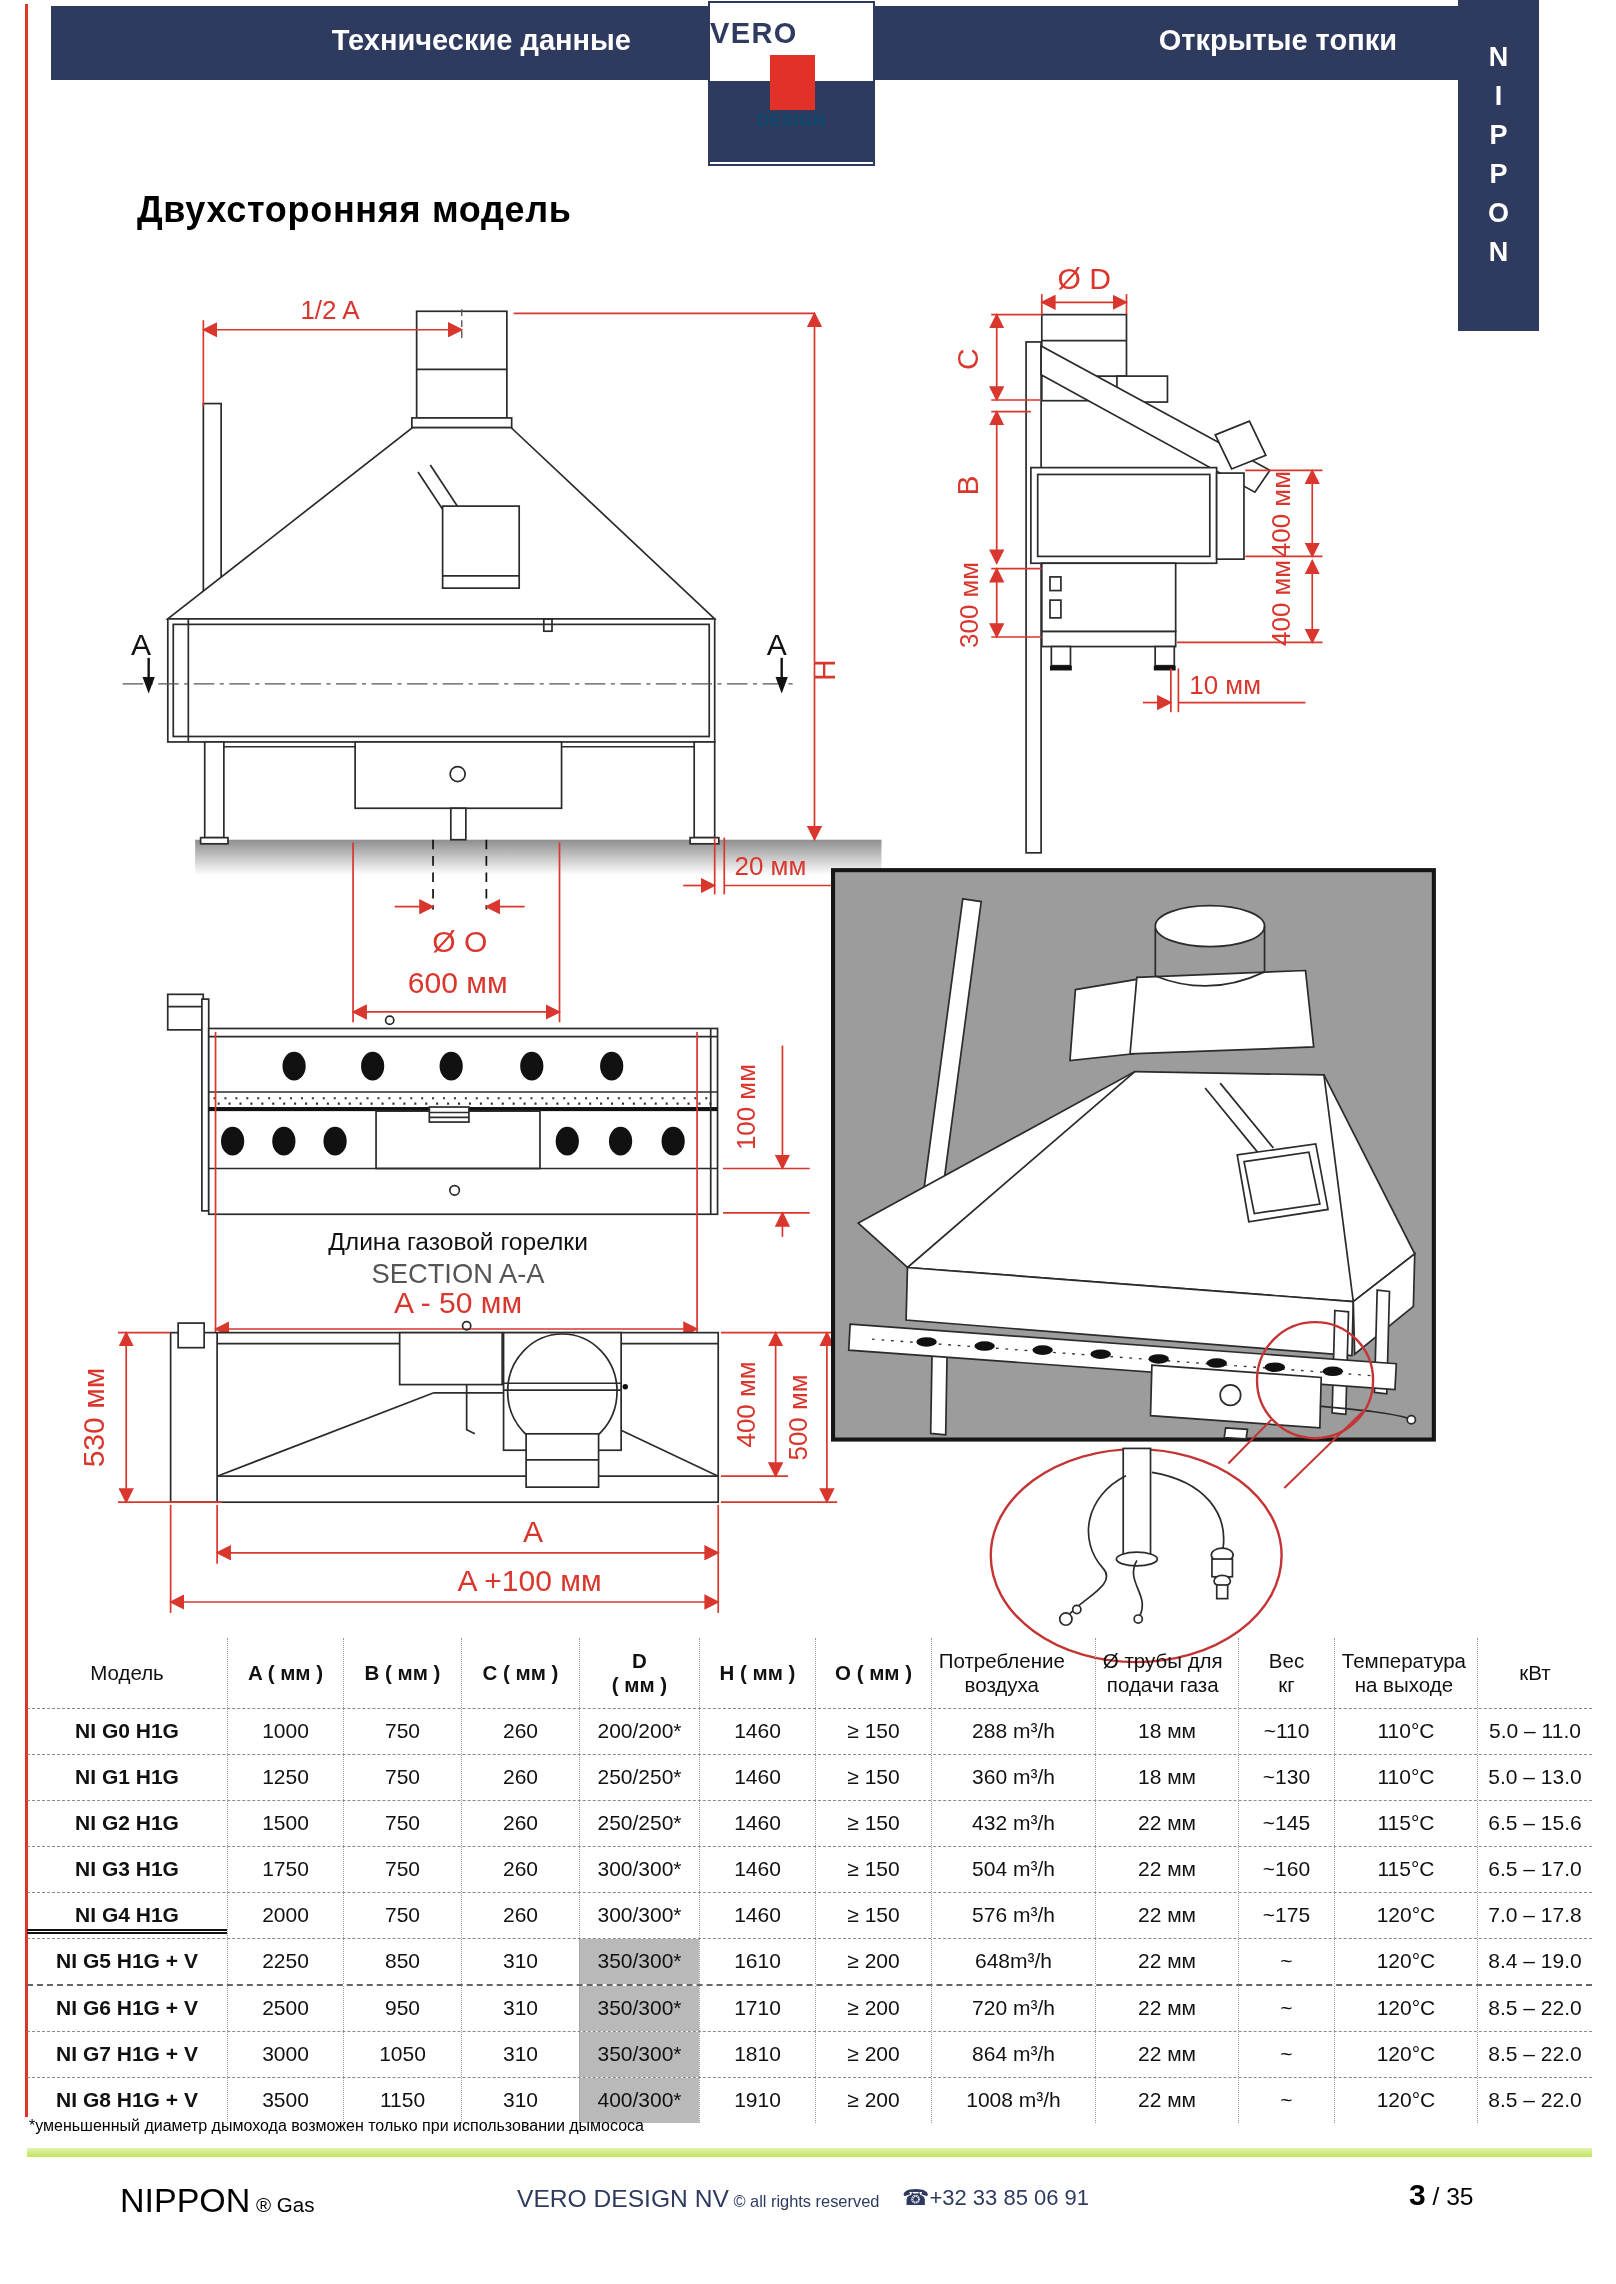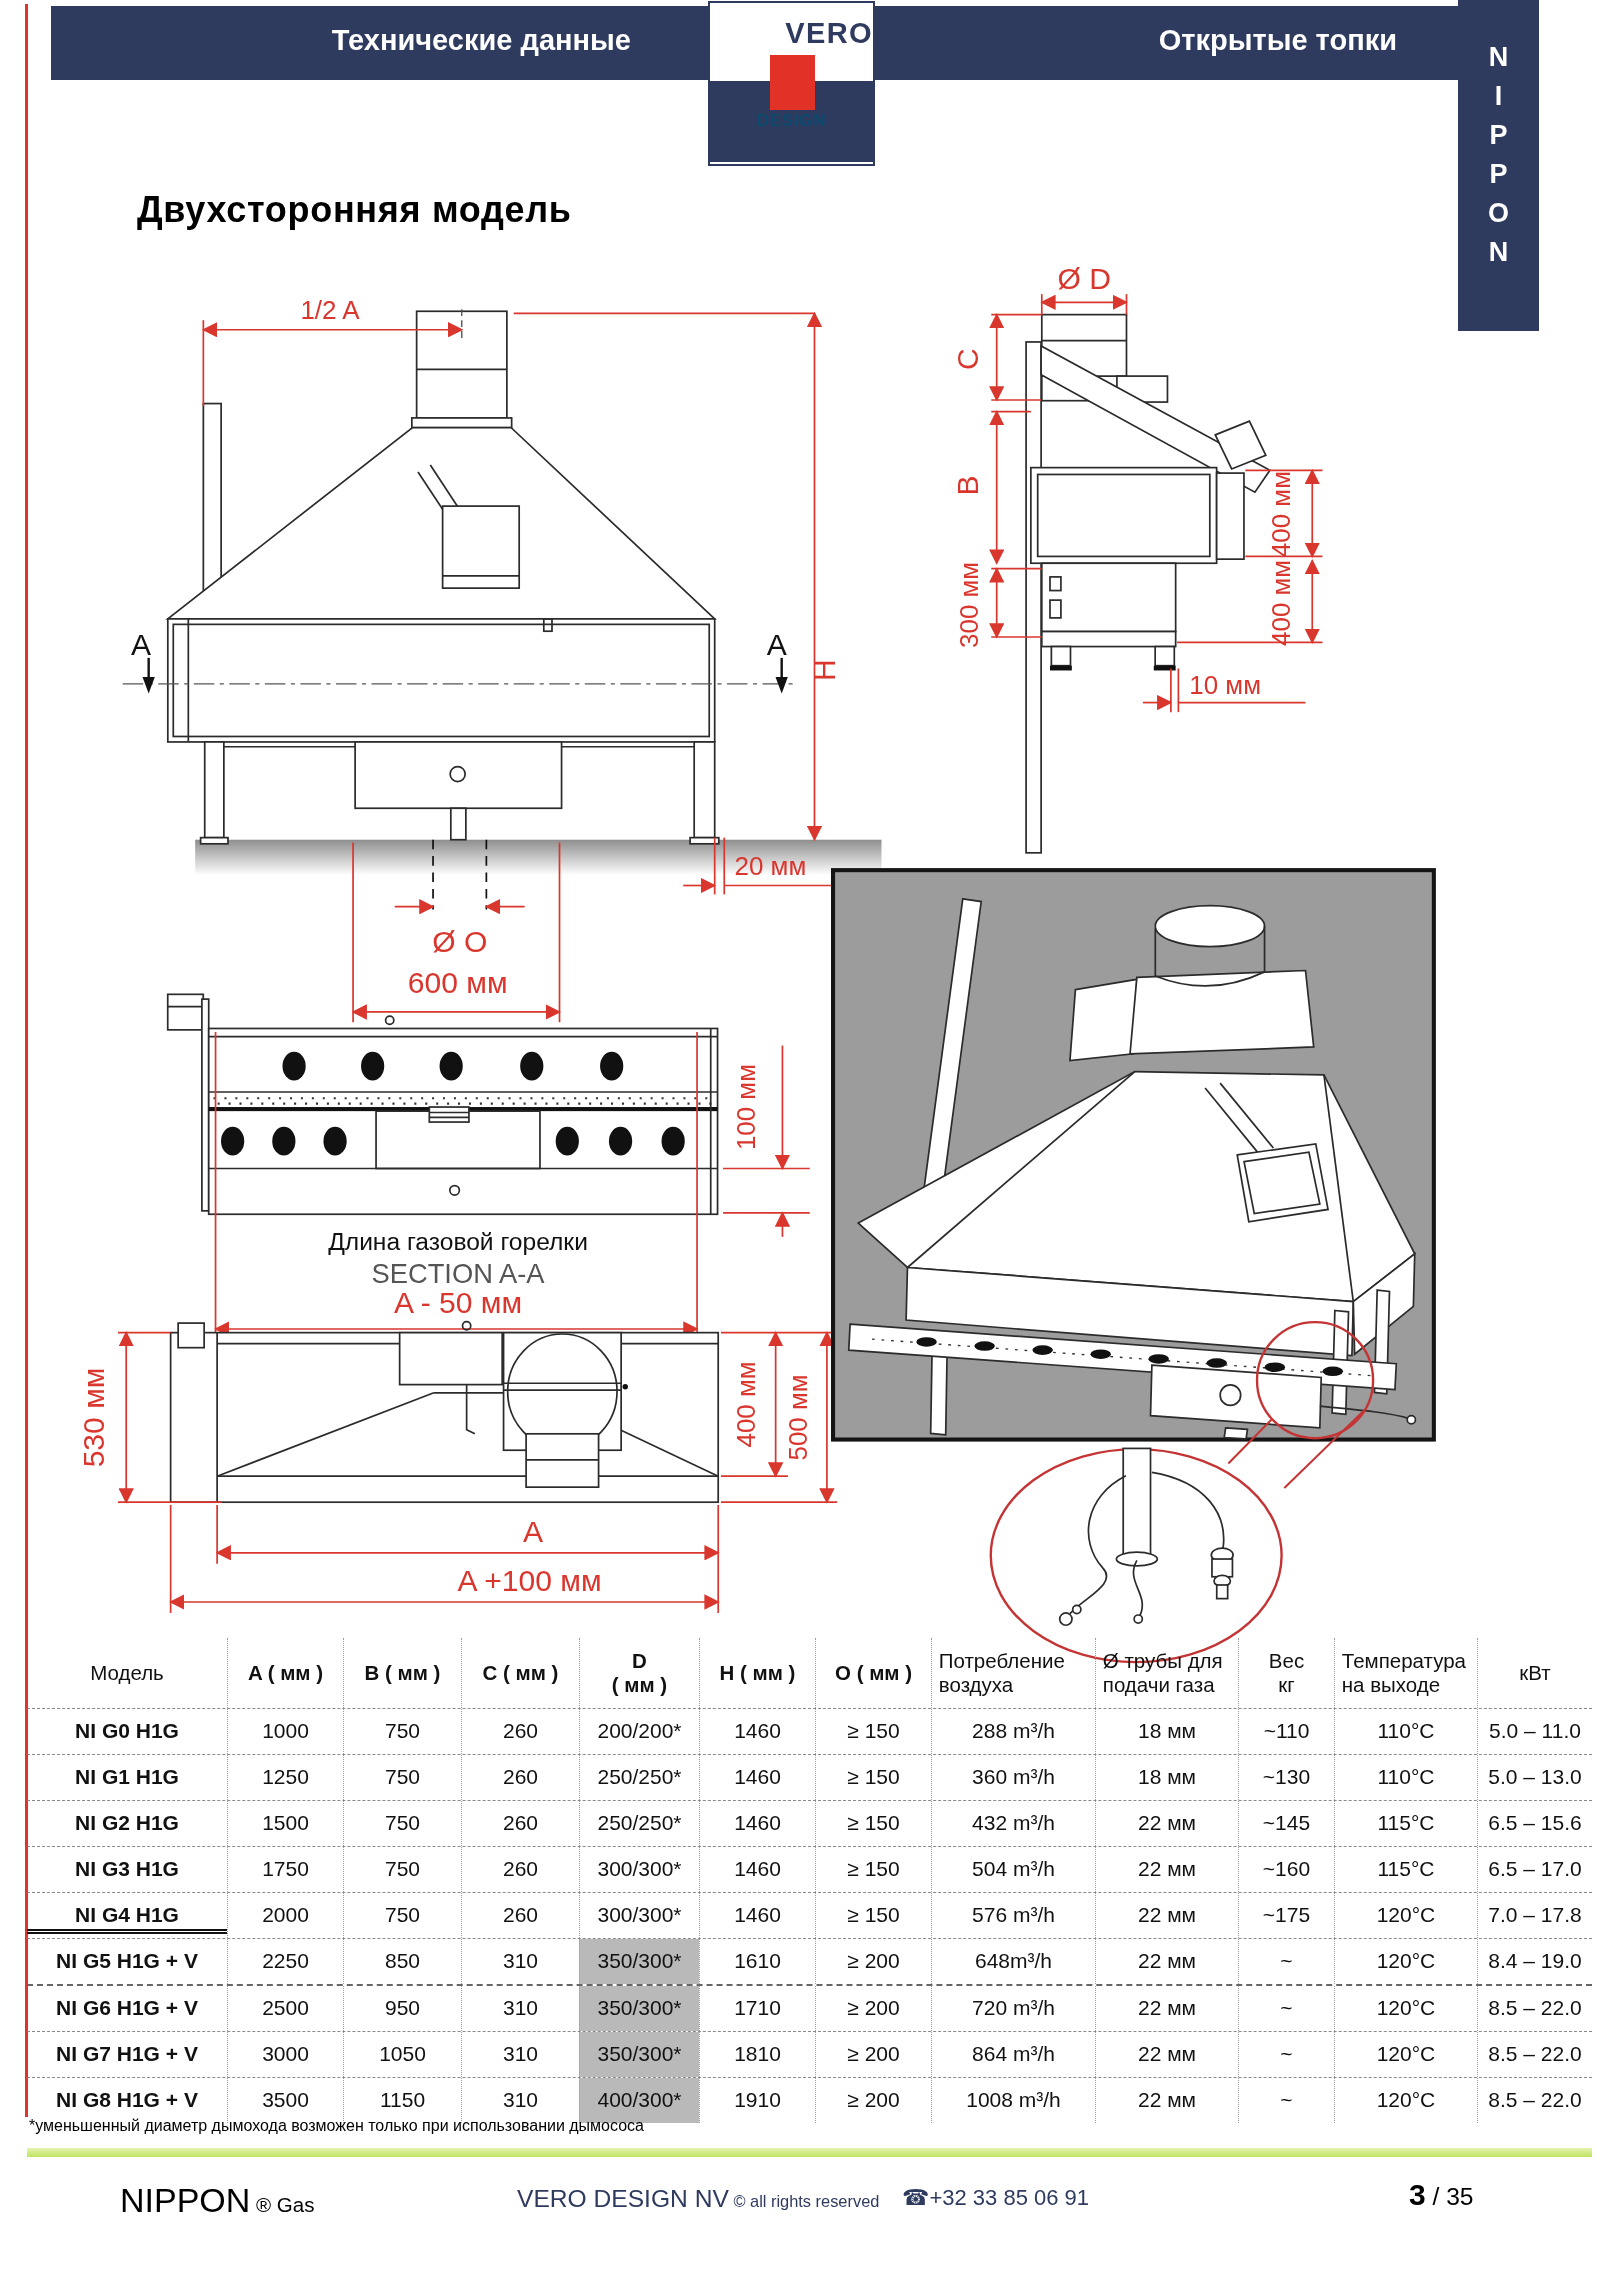--- a/index.html
+++ b/index.html
@@ -10,21 +10,21 @@
   .abs{position:absolute;}
   
   .red-margin{left:25px;top:4.1px;width:3.4px;height:2113px;background:#de342b;}
   .topbar{left:51px;top:5.5px;width:1407px;height:74px;background:#2f3a5f;}
   .topbar .bartext{position:absolute;top:18px;color:#fff;font-size:29px;font-weight:bold;text-align:right;}
   .bar-left{left:102px;width:478px;}
   .bar-right{left:909px;width:437px;}
   .logo{left:708px;top:1.4px;width:163px;height:161px;border:2px solid #2f3a5f;background:#fff;}
   .logo .top-half{position:absolute;left:0;top:0;width:100%;height:78px;background:#fff;}
   .logo .bottom-half{position:absolute;left:0;top:78px;width:100%;height:81px;background:#2f3a5f;}
-  .logo .vero{position:absolute;left:0;top:13.7px;width:100%;text-align:right;color:#2f3a5f;font-size:29px;font-weight:bold;letter-spacing:1.4px;}
+  .logo .vero{position:absolute;left:0;top:13.7px;width:100%;text-align:left;color:#2f3a5f;font-size:29px;font-weight:bold;letter-spacing:1.4px;}
   .logo .design{position:absolute;left:0;top:108px;width:100%;text-align:center;color:#0c4a6e;font-size:17px;font-weight:bold;letter-spacing:0.7px;}
   .logo .redblock{position:absolute;left:60px;top:52px;width:45px;height:55px;background:#e23227;}
   .nippon-tab{left:1458px;top:0;width:81px;height:331px;background:#2f3a5f;color:#fff;
     font-size:27px;font-weight:bold;text-align:center;white-space:pre-line;line-height:39px;padding-top:38px;box-sizing:border-box;}
   .page-title{left:137px;top:189px;font-size:36px;font-weight:bold;color:#000;letter-spacing:0.7px;}
   
   svg text{font-family:"Liberation Sans",sans-serif;}
   .blk{fill:none;stroke:#2b2b2b;stroke-width:2.5;}
   .blkf{fill:#ffffff;stroke:#2b2b2b;stroke-width:2.5;}
   .red{stroke:#d9362e;stroke-width:2.5;fill:none;}
@@ -34,21 +34,21 @@
   
   .table{left:27px;top:1638px;width:1565px;}
   .trow{display:grid;grid-template-columns:200px 116px 118px 118px 120px 116px 116px 164px 143px 96px 143px 115px;}
   .thead{height:70px;}
   .tr{height:45px;border-top:1.4px dashed #8a8a8a;}
   .tr-bold{border-top:2.7px dashed #666;}
   .th,.td{display:flex;align-items:center;justify-content:center;text-align:center;
     border-left:1.4px dotted #9a9a9a;font-size:20.5px;line-height:1.15;}
   .th:first-child,.td:first-child{border-left:none;}
   .th{white-space:pre-line;}
-  .th-left{justify-content:flex-start;text-align:left;padding-left:6.8px;box-sizing:border-box;}
+  .th-left{justify-content:flex-start;text-align:center;padding-left:6.8px;box-sizing:border-box;}
   .thead > div:nth-child(n+2):nth-child(-n+7){font-weight:bold;}
   .td{font-size:21px;}
   .td.model{font-weight:bold;}
   .td.hl{background:#b9b9b9;}
   .double-line{left:27px;top:1929px;width:200px;height:4.8px;border-top:2px solid #111;border-bottom:2px solid #111;box-sizing:border-box;}
   .footnote{left:29px;top:2117px;font-size:16px;color:#000;}
   .green-line{left:27px;top:2148px;width:1565px;height:9px;background:linear-gradient(#e3f2ae,#bfe45f);}
   
   .footer-brand{left:120px;top:2181px;color:#000;}
   .footer-brand .big{font-size:34px;}

